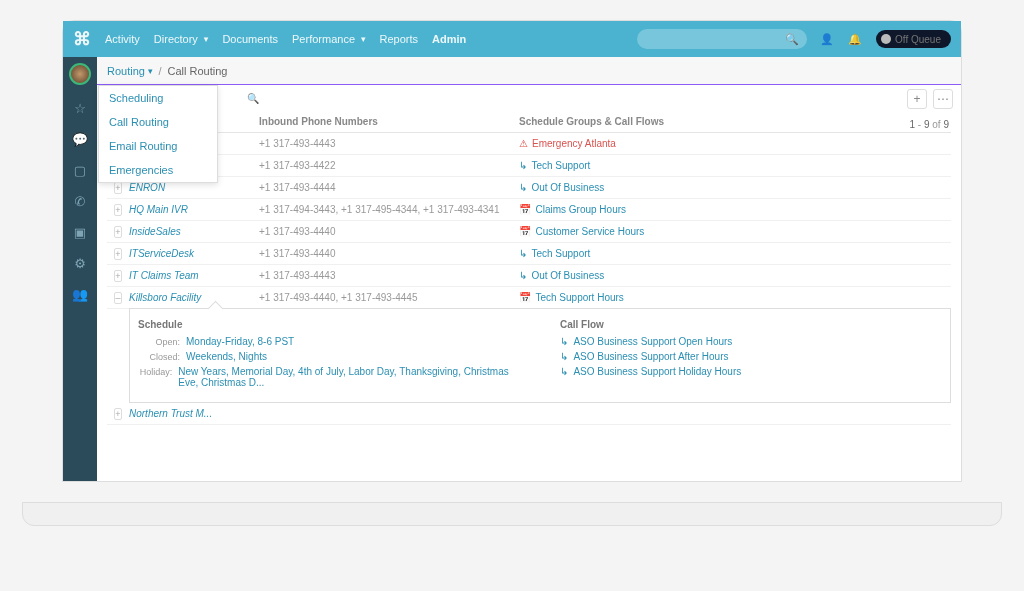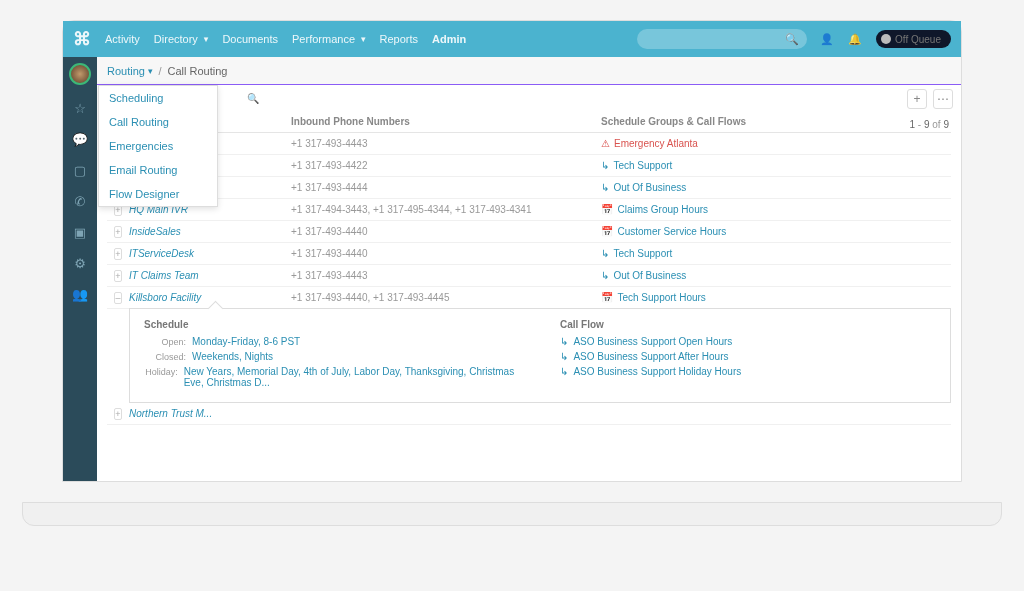--- a/index.html
+++ b/index.html
@@ -39,32 +39,32 @@
 
   
   .table-wrap { padding: 0 10px 40px; }
   .filter-row { height: 26px; display: flex; align-items: center; padding-left: 140px; gap: 6px; }
   .filter-row .search-icon { color: #bbb; font-size: 10px; }
   .pager { position: absolute; right: 12px; top: 62px; font-size: 10px; color: #999; }
   .pager .num { color: #666; }
   .thead { display: flex; border-bottom: 1px solid #e5e5e5; padding: 5px 0; font-size: 10px; color: #888; font-weight: 600; }
   .col-expand { width: 22px; text-align: center; }
   .col-name { width: 130px; font-style: italic; }
-  .col-phone { width: 310px; margin-left: 32px; }
+  .col-phone { width: 260px; }
   .col-sched { flex: 1; }
   .trow { display: flex; align-items: center; border-bottom: 1px solid #f0f0f0; padding: 5px 0; font-size: 10px; }
   .trow .expand { color: #aaa; border: 1px solid #ddd; border-radius: 2px; width: 12px; height: 12px; line-height: 10px; text-align: center; font-size: 9px; }
   .trow .name { color: #2b8fb3; cursor: pointer; }
   .trow.danger .name, .trow.danger .sched { color: #d9534f; }
   .trow .phone { color: #999; }
   .trow .sched { color: #2b8fb3; display: flex; align-items: center; gap: 4px; }
   .trow .sched .ico { font-size: 10px; }
 
   
-  .expand-panel { margin-left: 22px; border: 1px solid #ddd; padding: 10px 14px; background: #fff; margin-top: -1px; position: relative; font-size: 10px; }
+  .expand-panel { margin-left: 22px; border: 1px solid #ddd; padding: 10px 8px; background: #fff; margin-top: -1px; position: relative; font-size: 10px; }
   .expand-panel::before { content: ""; position: absolute; top: -6px; left: 80px; width: 10px; height: 10px; background: #fff; border-left: 1px solid #ddd; border-top: 1px solid #ddd; transform: rotate(45deg); }
   .exp-cols { display: flex; gap: 40px; }
   .exp-col { flex: 1; }
   .exp-col h4 { font-size: 10px; color: #777; margin-bottom: 6px; font-weight: 600; }
   .exp-row { display: flex; gap: 6px; margin-bottom: 4px; }
   .exp-row .lbl { color: #999; width: 42px; text-align: right; font-size: 9px; padding-top: 1px; }
   .exp-row .val { color: #2b8fb3; font-size: 10px; }
   .exp-cf { color: #2b8fb3; display: flex; gap: 5px; margin-bottom: 4px; align-items: center; }
 
   .caret-down::after { content: "▾"; font-size: 9px; margin-left: 3px; }
@@ -110,23 +110,22 @@
       <div class="breadcrumb">
         <span>Routing</span>
         <span class="caret">▾</span>
         <span class="sep">/</span>
         <span class="cur">Call Routing</span>
       </div>
 
       <div class="dropdown" id="dropdown">
           <div class="dd-item">Scheduling</div>
           <div class="dd-item">Call Routing</div>
+          <div class="dd-item">Email Routing</div>
           <div class="dd-item">Emergencies</div>
-          <div class="dd-item">Email Routing</div>
-          <div class="dd-item">Flow Designer</div>
         </div>
 
       <div class="toolbar-right">
         <div class="btn">+</div>
         <div class="btn">⋯</div>
       </div>
 
       <div class="table-wrap">
         <div class="filter-row">
           <span class="search-icon">🔍</span>

